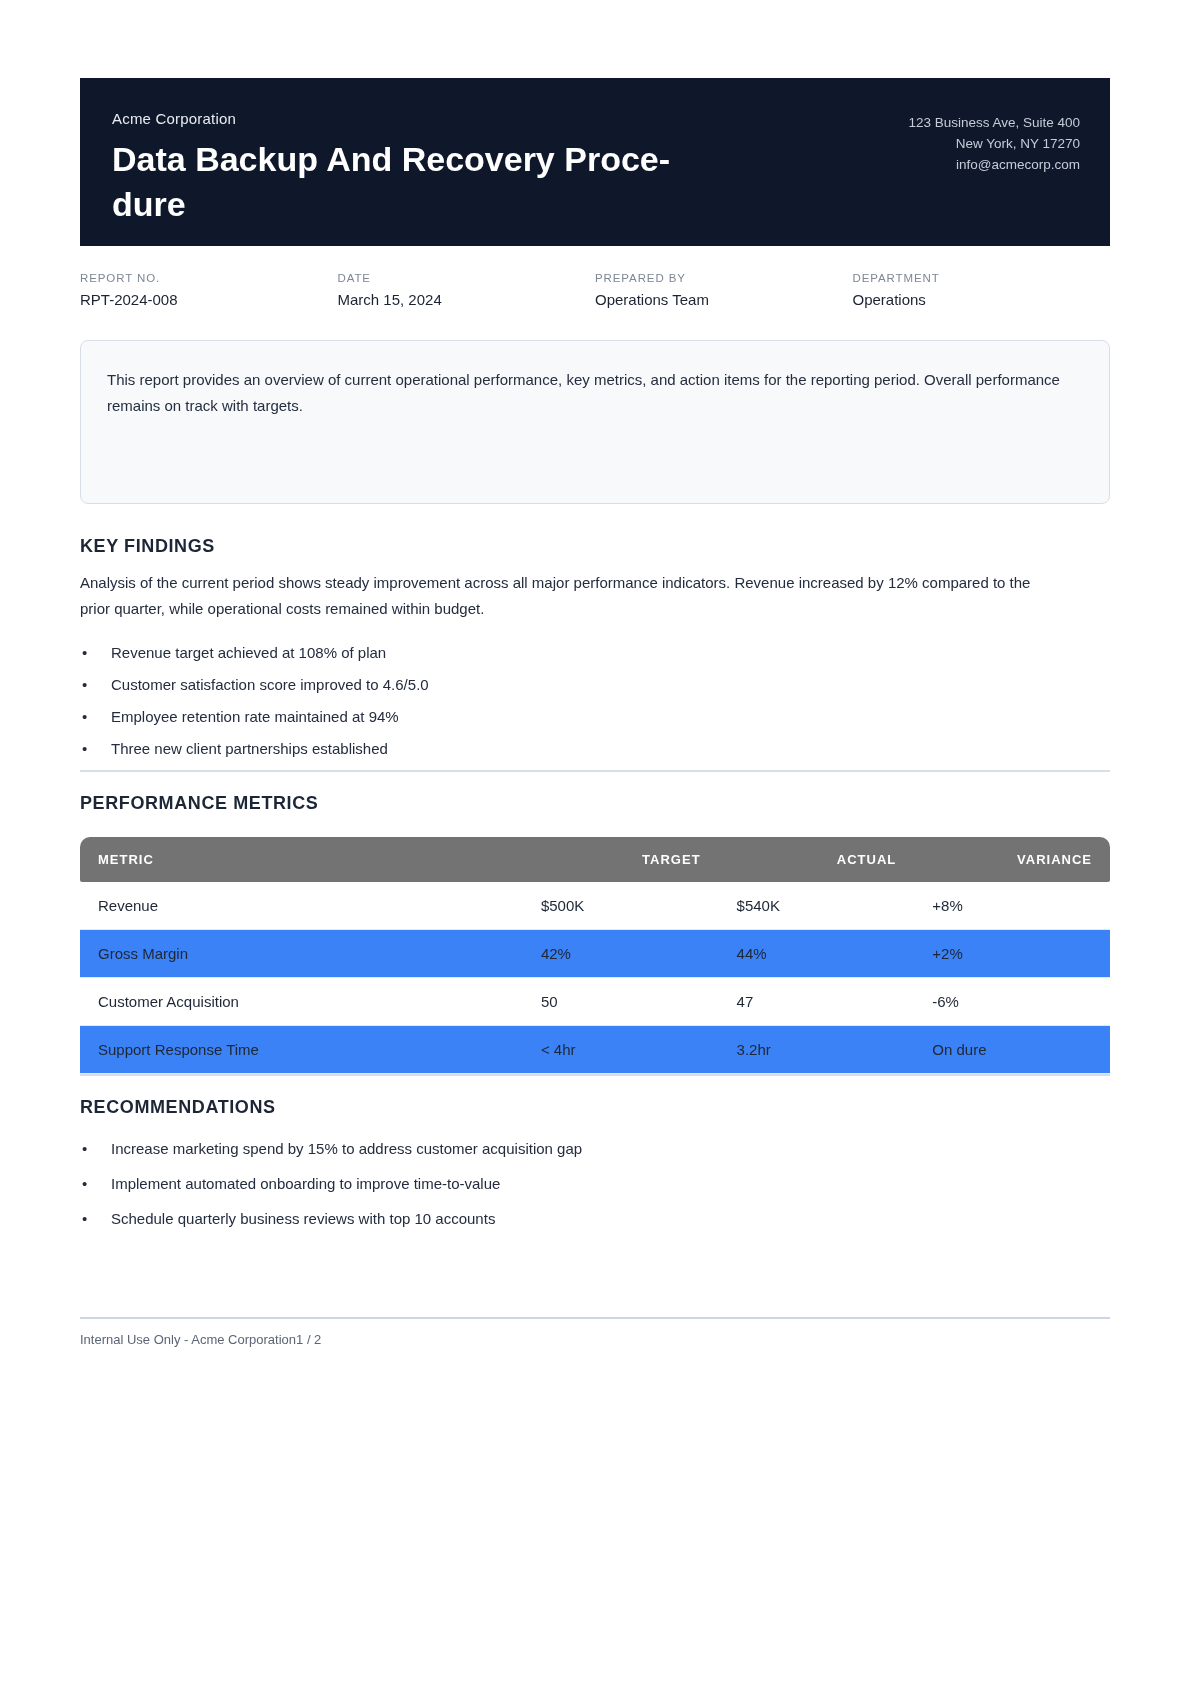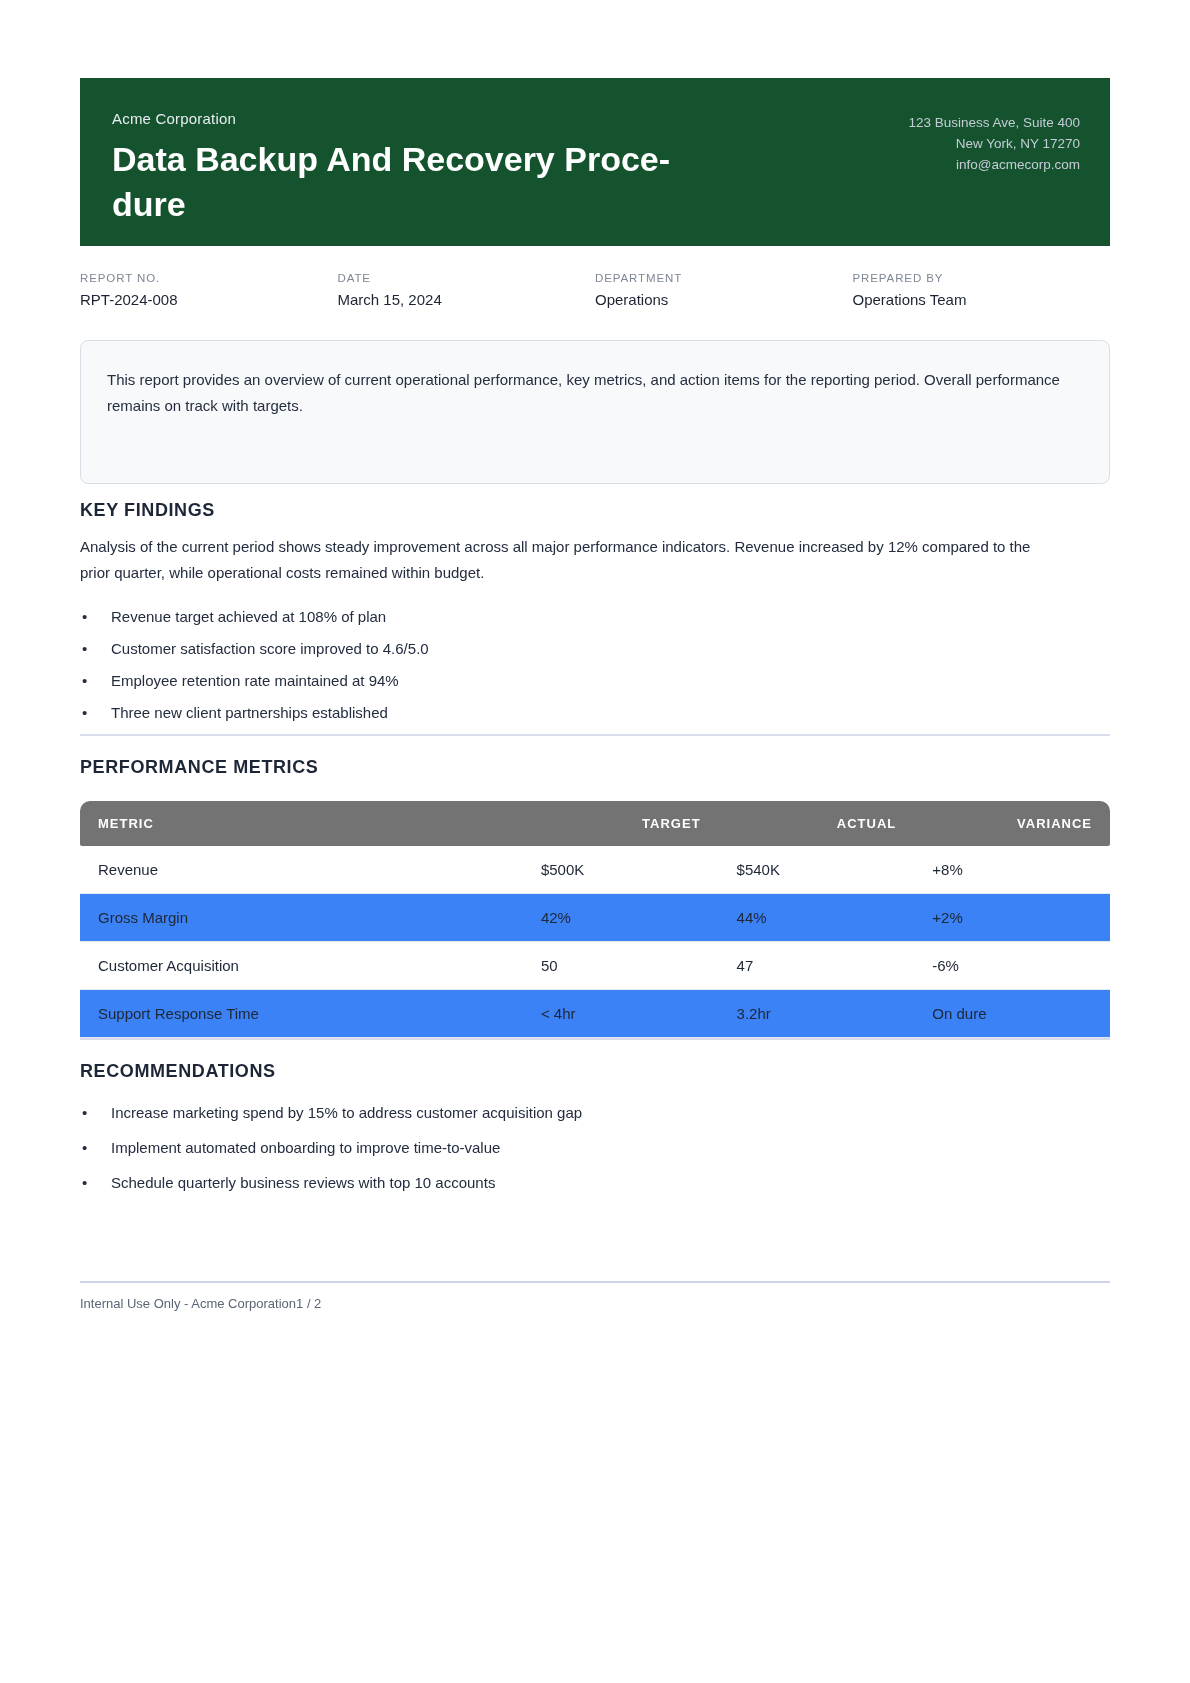--- a/index.html
+++ b/index.html
@@ -8,21 +8,21 @@
     width: 1190px;
     min-height: 1683px;
     font-family: "Liberation Sans", sans-serif;
     color: #232d3f;
     position: relative;
   }
   .page { padding: 78px 80px 0 80px; }
 
   
   .hero {
-    background: #14532d;
+    background: #0f172a;
     color: #ffffff;
     height: 168px;
     padding: 32px 30px 0 32px;
     position: relative;
   }
   .company {
     font-size: 15px;
     color: #e9ecf2;
     letter-spacing: 0.2px;
   }
@@ -58,40 +58,40 @@
   }
   .meta-value {
     margin-top: 7px;
     font-size: 15px;
     color: #1c2433;
   }
 
   
   .summary-box {
     margin-top: 32px;
-    height: 144px;
+    height: 164px;
     background: #f8f9fb;
     border: 1px solid #d8dee8;
     border-radius: 8px;
     padding: 26px 26px;
   }
   .summary-box p {
     font-size: 15px;
     line-height: 26px;
     color: #252e3f;
   }
 
   
   h2.section-heading {
     font-size: 18px;
     font-weight: 700;
     letter-spacing: 0.6px;
     color: #1d2636;
   }
-  .kf-heading { margin-top: 16px; }
+  .kf-heading { margin-top: 32px; }
   .body-text {
     margin-top: 13px;
     font-size: 15px;
     line-height: 26px;
     color: #232d3f;
     max-width: 960px;
   }
   ul.bullets {
     list-style: none;
     margin-top: 20px;
@@ -192,26 +192,26 @@
   <section class="meta-row">
     <div class="meta-field">
       <div class="meta-label">REPORT NO.</div>
       <div class="meta-value">RPT-2024-008</div>
     </div>
     <div class="meta-field">
       <div class="meta-label">DATE</div>
       <div class="meta-value">March 15, 2024</div>
     </div>
     <div class="meta-field">
+      <div class="meta-label">PREPARED BY</div>
+      <div class="meta-value">Operations Team</div>
+    </div>
+    <div class="meta-field">
       <div class="meta-label">DEPARTMENT</div>
       <div class="meta-value">Operations</div>
-    </div>
-    <div class="meta-field">
-      <div class="meta-label">PREPARED BY</div>
-      <div class="meta-value">Operations Team</div>
     </div>
   </section>
 
   <section class="summary-box">
     <p>This report provides an overview of current operational performance, key metrics, and action items for the reporting period. Overall performance remains on track with targets.</p>
   </section>
 
   <section>
     <h2 class="section-heading kf-heading">KEY FINDINGS</h2>
     <p class="body-text">Analysis of the current period shows steady improvement across all major performance indicators. Revenue increased by 12% compared to the prior quarter, while operational costs remained within budget.</p>

